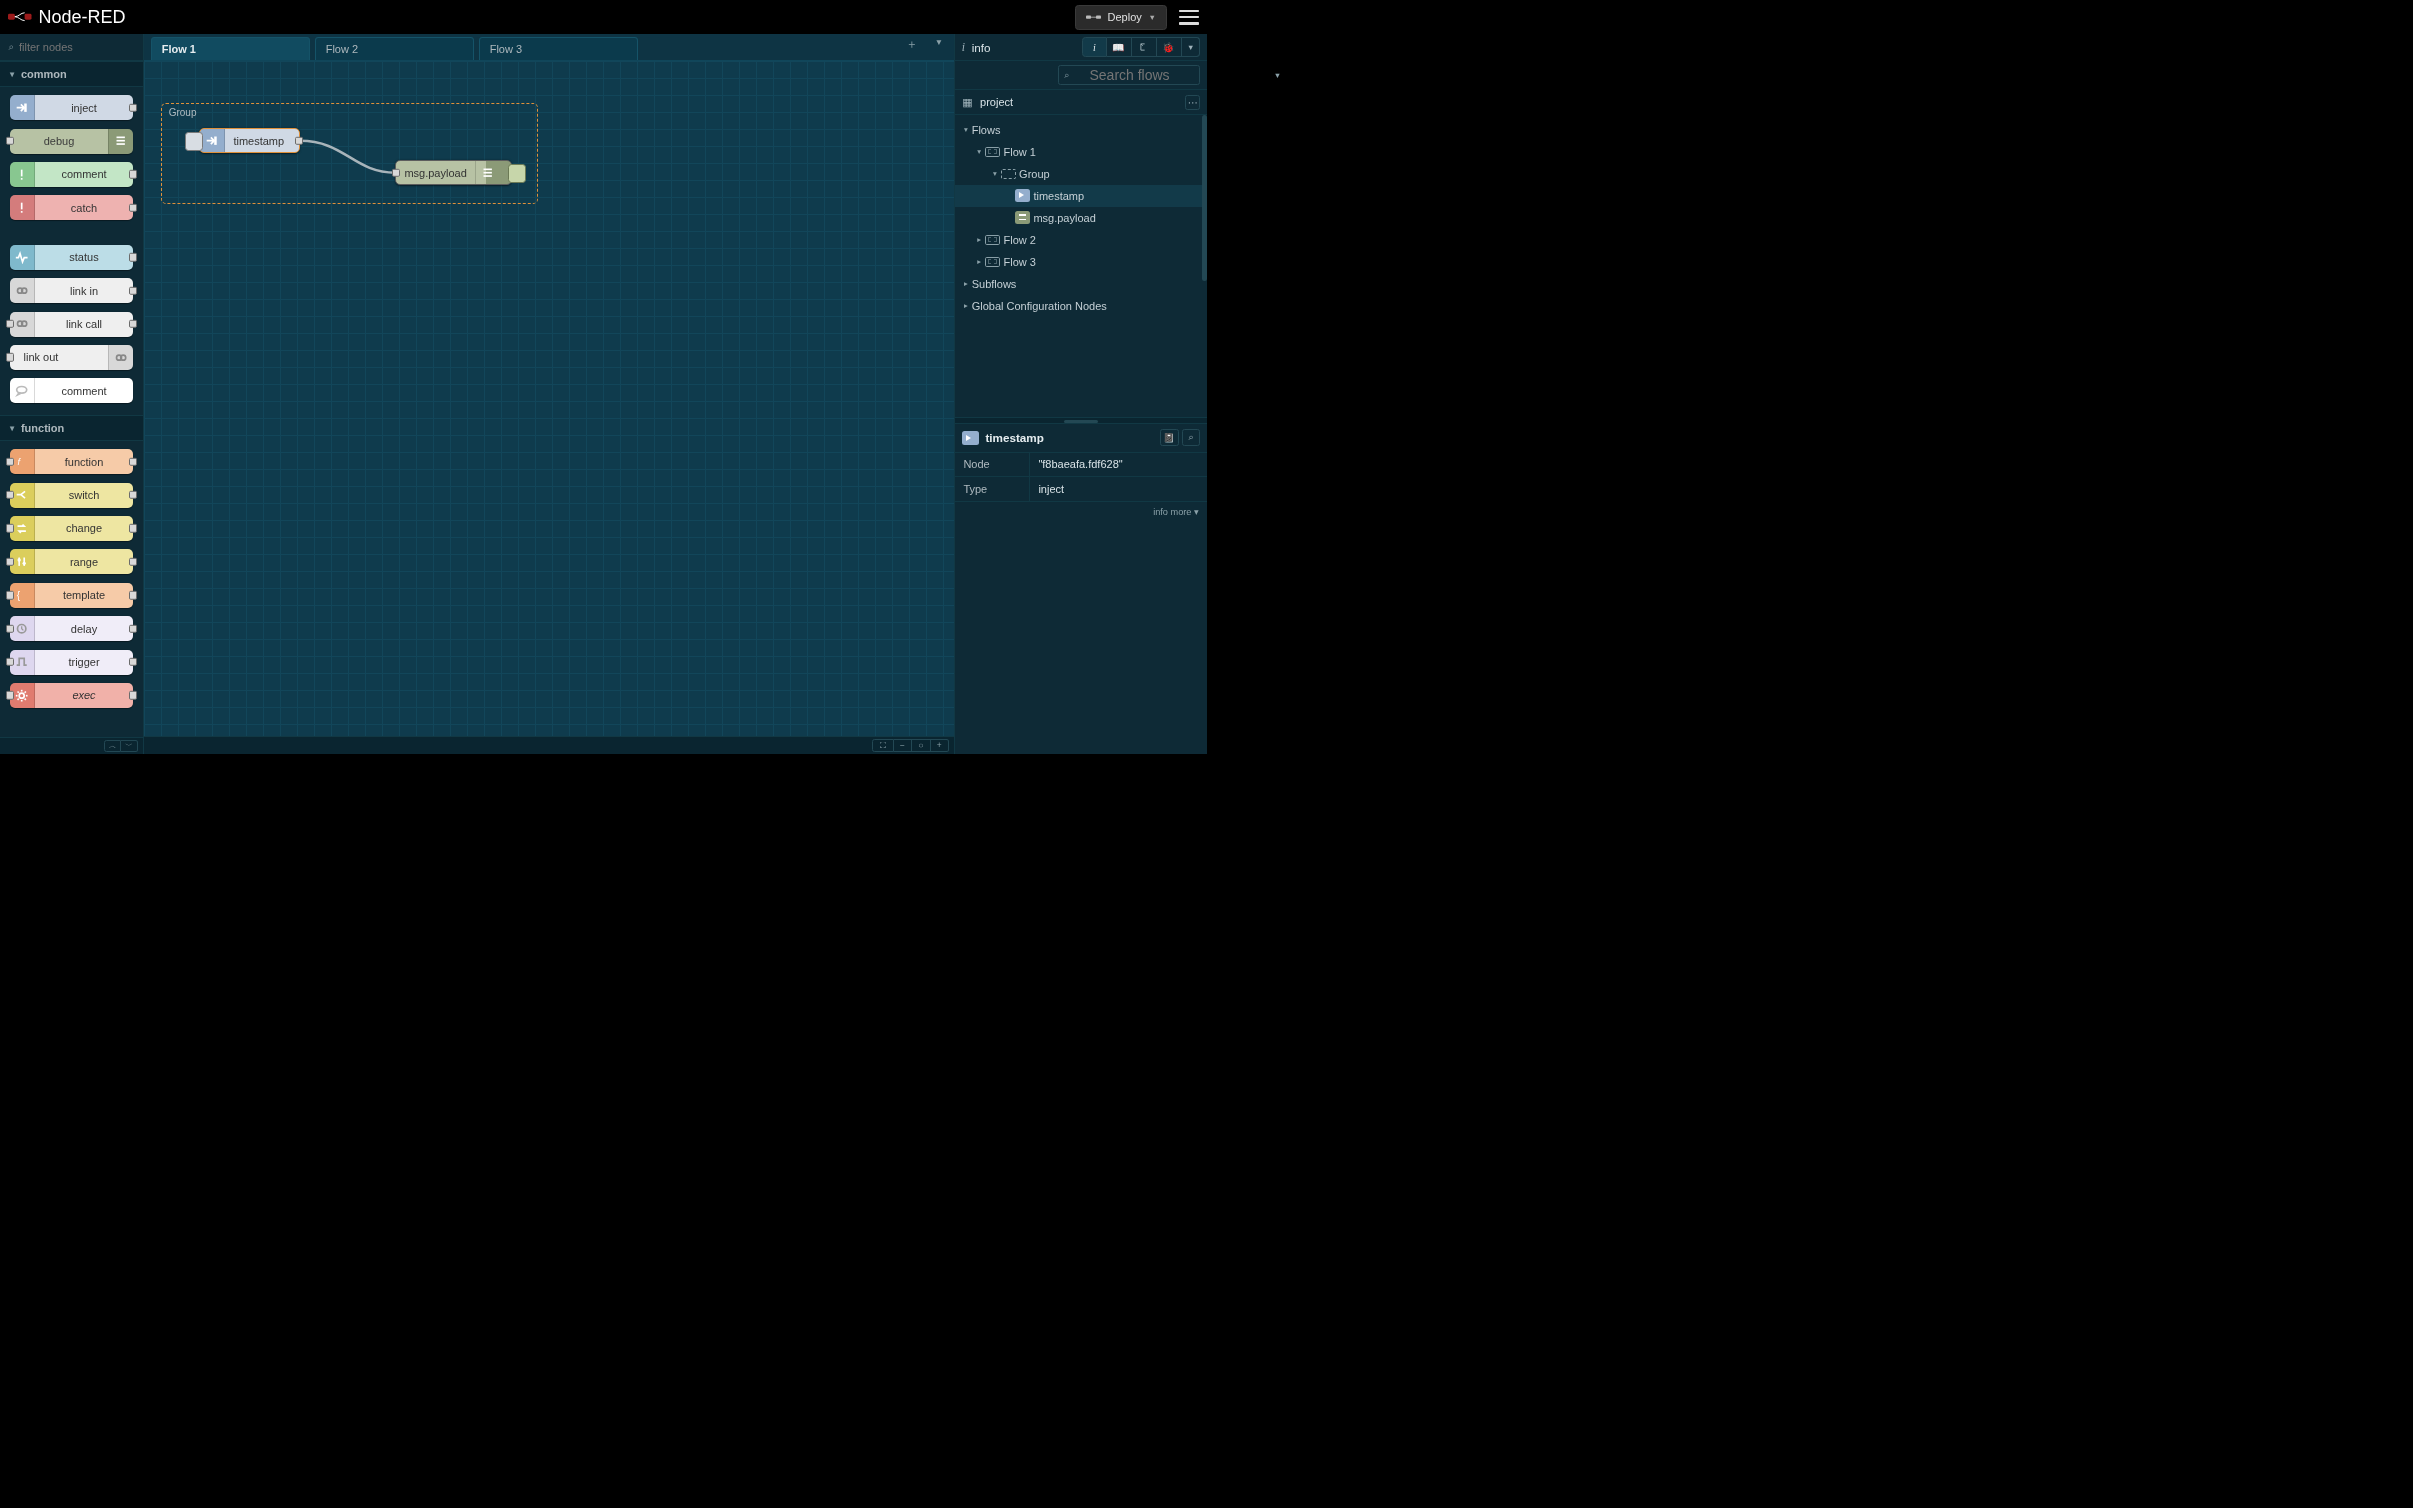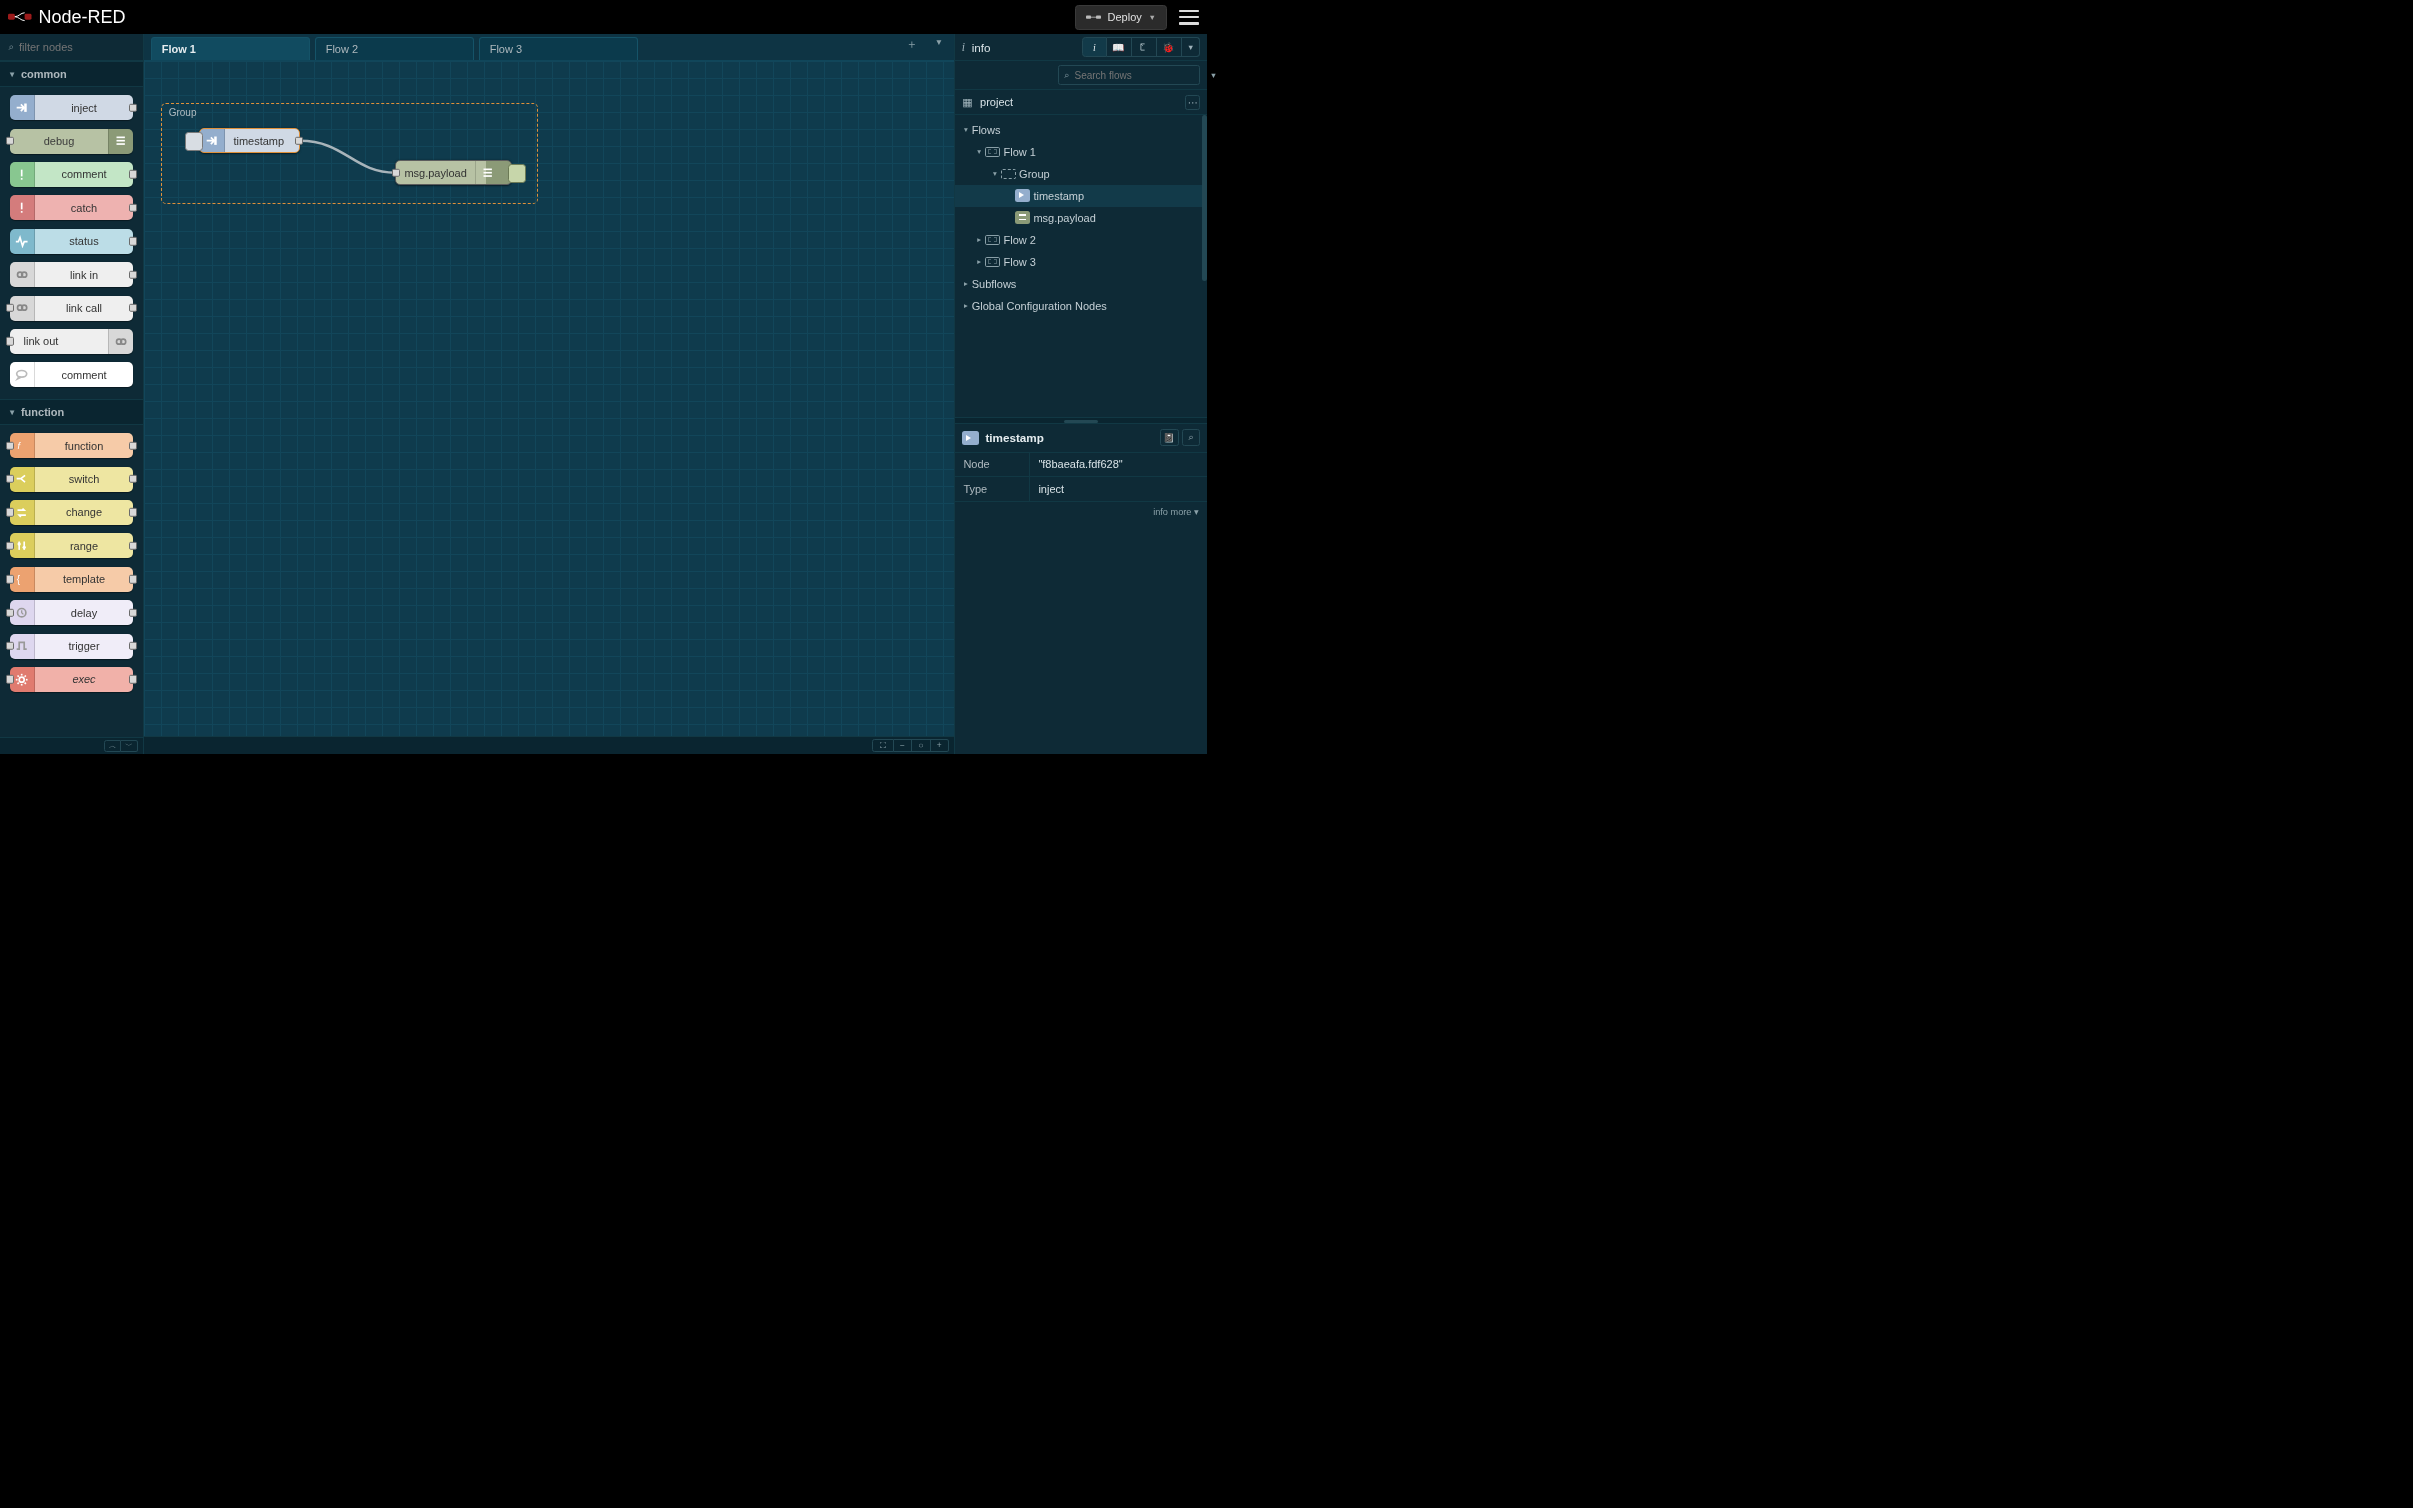--- a/index.html
+++ b/index.html
@@ -37,21 +37,21 @@
 .pnode .port { position: absolute; width: 8.4px; height: 8.4px; background: #d8d8d8; border: 0.8px solid #6b6b6b; border-radius: 1.7px; top: 50%; transform: translateY(-50%); }
 .pnode .port.l { left: -4.2px; }
 .pnode .port.r { right: -4.2px; }
 .pnode.icon-right .icon { order: 2; border-right: none; border-left: 0.8px solid rgba(0,0,0,0.15); }
 
 
 .c-inject  { background: linear-gradient(90deg,#94aecd 0 25px,#d0d9e5 25px 100%); }
 .c-debug   { background: linear-gradient(90deg,#b7c2a4 0 calc(100% - 25px),#8b9a77 calc(100% - 25px) 100%); color:#3b3b3b;}
 .c-complete{ background: linear-gradient(90deg,#88c790 0 25px,#c3e6c6 25px 100%); }
 .c-catch   { background: linear-gradient(90deg,#d47c7c 0 25px,#eeb2b0 25px 100%); }
-.c-status  { background: linear-gradient(90deg,#7fb9cc 0 25px,#bcdde7 25px 100%); }
+.c-status  { background: linear-gradient(90deg,#7fb9cc 0 25px,#bcdde7 25px 100%); margin-top: 16px; }
 .c-link    { background: linear-gradient(90deg,#d8d8d8 0 25px,#efefef 25px 100%); }
 .c-link-out{ background: linear-gradient(90deg,#efefef 0 calc(100% - 25px),#d8d8d8 calc(100% - 25px) 100%); gap: 36px; }
 .c-comment { background: #fff; }
 .c-function{ background: linear-gradient(90deg,#eca270 0 25px,#f6cba8 25px 100%); }
 .c-switch  { background: linear-gradient(90deg,#dbce5c 0 25px,#eee6a2 25px 100%); }
 .c-change  { background: linear-gradient(90deg,#dbce5c 0 25px,#eee6a2 25px 100%); }
 .c-range   { background: linear-gradient(90deg,#dbce5c 0 25px,#eee6a2 25px 100%); }
 .c-template{ background: linear-gradient(90deg,#eca270 0 25px,#f6cba8 25px 100%); }
 .c-delay   { background: linear-gradient(90deg,#ded7ef 0 25px,#f0edf8 25px 100%); }
 .c-trigger { background: linear-gradient(90deg,#ded7ef 0 25px,#f0edf8 25px 100%); }
@@ -112,21 +112,21 @@
 .sb-head .title { color: #d9e3e7; font-size: 11.7px; font-weight: 400; }
 .sb-tabs { margin-left: auto; display: flex; gap: 0; }
 .sb-tabs .t { width: 25px; height: 20px; border: 0.8px solid #234854; display:flex; align-items:center; justify-content:center; color:#9fb2ba; font-size:10px; cursor:pointer; }
 .sb-tabs .t.active { background: #123a49; color: #e5ecef; }
 .sb-tabs .t:not(:first-child){ border-left:none;}
 .sb-tabs .t:first-child{ border-radius: 3.4px 0 0 3.4px;}
 .sb-tabs .t.drop { border-radius: 0 3.4px 3.4px 0; width:18.4px;}
 
 .sb-search { padding: 4.2px 6.7px; display: flex; justify-content: flex-end; border-bottom: 0.8px solid #113844; }
 .sb-search .box { width: 142px; height: 20px; border: 0.8px solid #234854; border-radius: 2.5px; display: flex; align-items: center; padding: 0 5px; color: #8aa0a8; }
-.sb-search .box input { flex:1; background:transparent; border:none; outline:none; color:#c5d0d6; font-size:10px; margin-left:5px;}
+.sb-search .box input { flex:1; background:transparent; border:none; outline:none; color:#c5d0d6; font-size:14px; margin-left:20px;}
 .sb-search .box .dd { font-size: 7.5px; margin-left:3.4px;}
 
 .sb-section-head { height: 25px; display: flex; align-items: center; padding: 0 6.7px; border-bottom: 0.8px solid #113844; gap: 6.7px; }
 .sb-section-head .ico { width: 11.7px; text-align: center; color: #9fb2ba; }
 .sb-section-head .lbl { color: #d9e3e7; }
 .sb-section-head .more { margin-left: auto; width: 15px; height: 15px; border:0.8px solid #234854; border-radius:2.5px; display:flex; align-items:center; justify-content:center; color:#9fb2ba; font-size:10px;}
 
 .tree { padding: 3.4px 0 0 0; font-size: 11px; }
 .tree .row { display: flex; align-items: center; height: 22px; padding-right: 6.7px; cursor: pointer; }
 .tree .row.sel { background: #123a49; }

